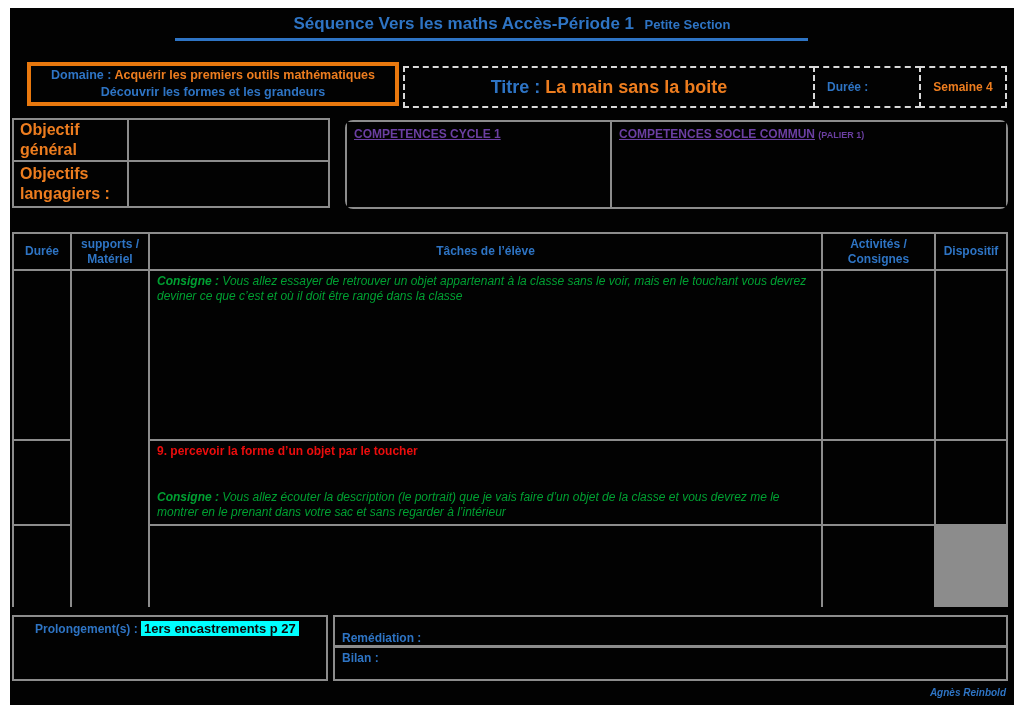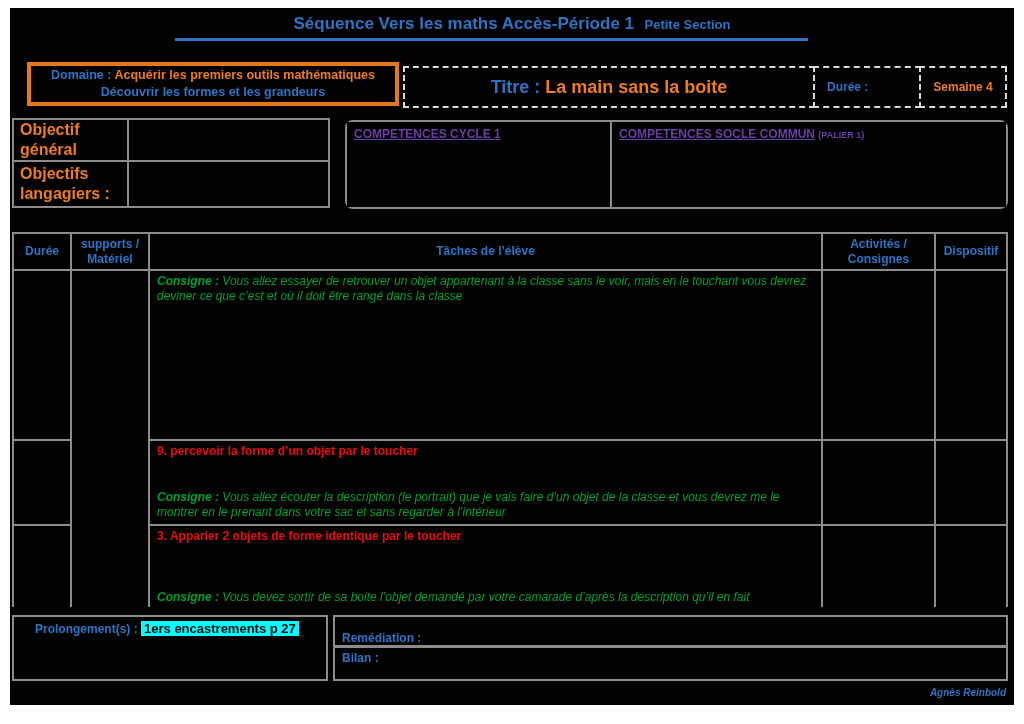--- a/index.html
+++ b/index.html
@@ -128,27 +128,20 @@
       <div class="act-title">9. percevoir la forme d’un objet par le toucher</div>
       <div class="consigne">
         <b>Consigne :</b>
         <span>Vous allez écouter la description (le portrait) que je vais faire d’un objet de la classe et vous devrez me le montrer en le prenant dans votre sac et sans regarder à l’intérieur</span>
       </div>
     </div>
     <div class="gcell"></div>
     <div class="gcell"></div>
 
     <div class="gcell"></div>
-    <div class="gcell act-cell">
-      <div class="act-title">3. Apparier 2 objets de forme identique par le toucher</div>
-      <div class="consigne">
-        <b>Consigne :</b>
-        <span>Vous devez sortir de sa boite l’objet demandé par votre camarade d’après la description qu’il en fait</span>
-      </div>
-    </div>
     <div class="gcell"></div>
     <div class="gcell"></div>
   </div>
 
   <div class="prolong-box">
     <span class="prolong-label">Prolongement(s) :</span>
     <span class="highlight">1ers encastrements p 27</span>
   </div>
   <div class="remed-box">Remédiation :</div>
   <div class="bilan-box">Bilan :</div>

